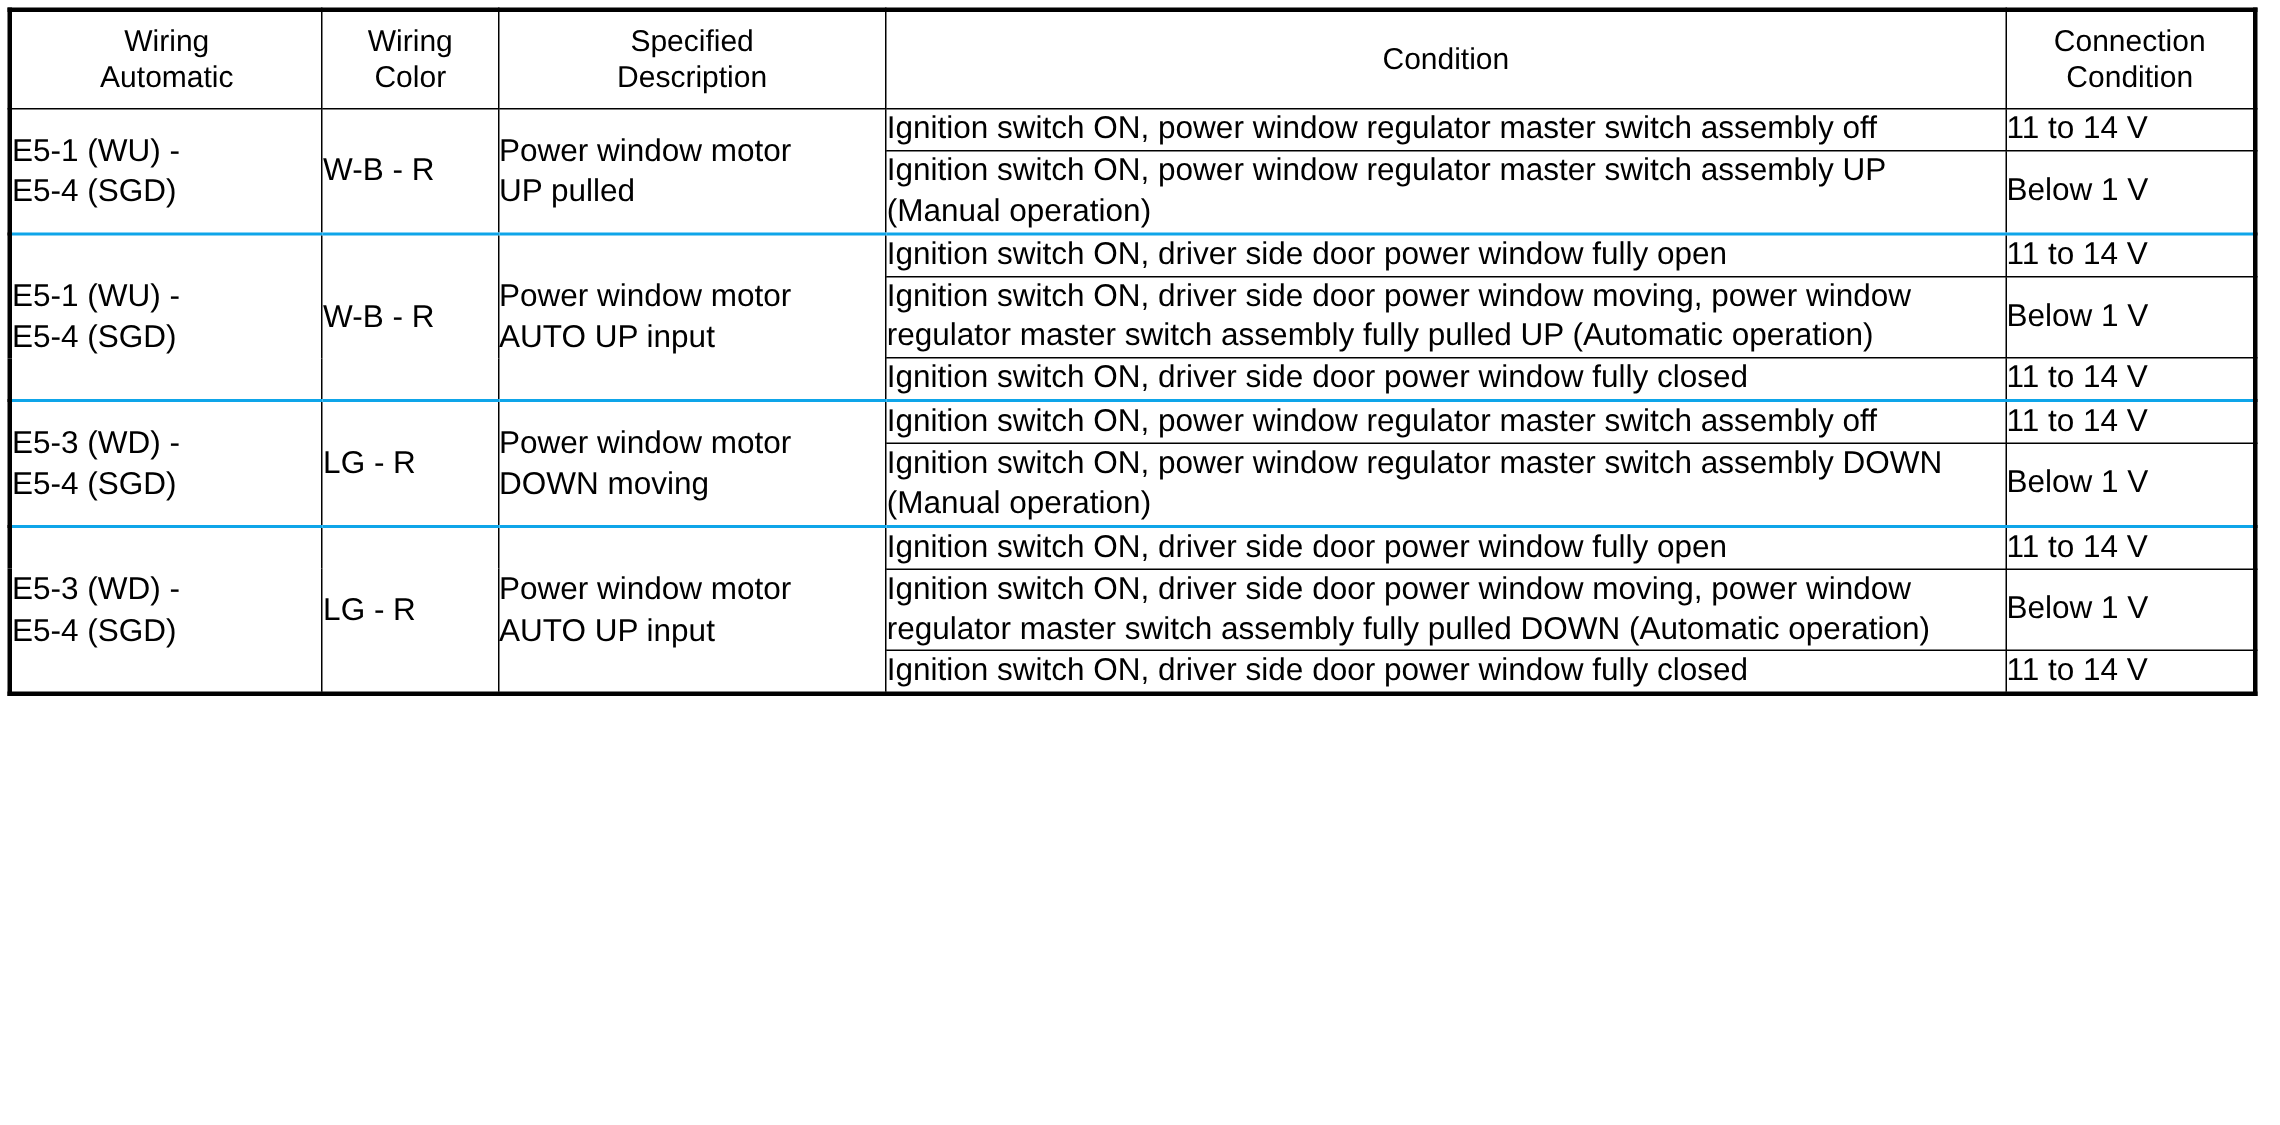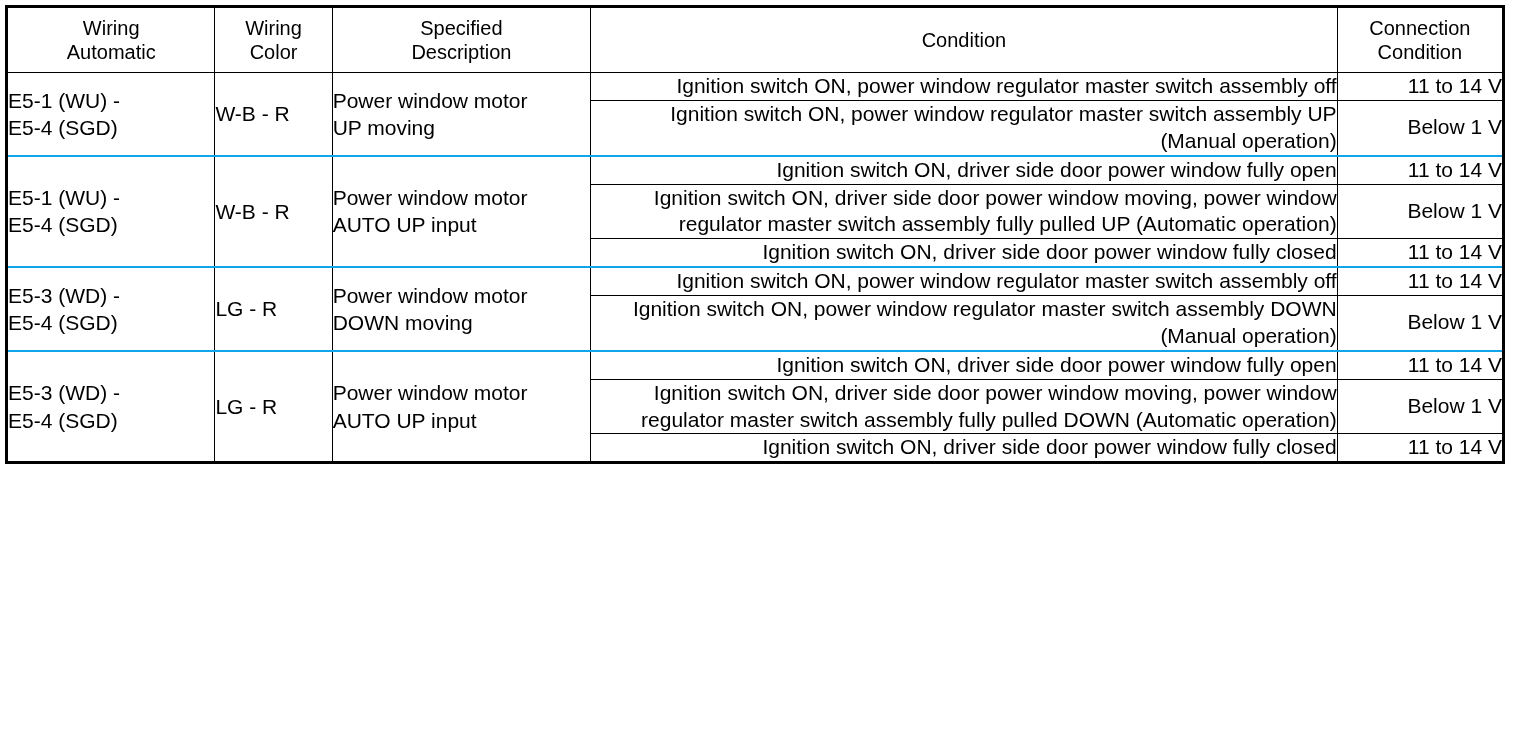--- a/index.html
+++ b/index.html
@@ -71,27 +71,27 @@
   td.terminal {
     padding: 6px 12px;
     font-size: 21px;
     line-height: 1.30;
     text-align: left;
   }
   td.condition {
     padding: 7px 11px 8px 11px;
     font-size: 21px;
     line-height: 1.28;
-    text-align: right;
+    text-align: left;
   }
   td.spec {
     padding: 6px 11px;
     font-size: 21px;
     line-height: 1.28;
-    text-align: right;
+    text-align: left;
     white-space: nowrap;
   }
 
   
   tr.block-start > td {
     border-top: 2px solid #0ea5e9;
   }
   
   td.block-cell {
     border-top: 3px solid #000;
@@ -142,21 +142,21 @@
     <tbody>
 
       <tr class="block-start first">
         <td class="tester block-cell" rowspan="2">
           <div>E5-1 (WU) -</div>
           <div>E5-4 (SGD)</div>
         </td>
         <td class="wiring block-cell" rowspan="2">W-B - R</td>
         <td class="terminal block-cell" rowspan="2">
           <div>Power window motor</div>
-          <div>UP moving</div>
+          <div>UP pulled</div>
         </td>
         <td class="condition">Ignition switch ON, power window regulator master switch assembly off</td>
         <td class="spec">11 to 14 V</td>
       </tr>
       <tr>
         <td class="condition">Ignition switch ON, power window regulator master switch assembly UP (Manual operation)</td>
         <td class="spec">Below 1 V</td>
       </tr>
 
       <tr class="block-start">

